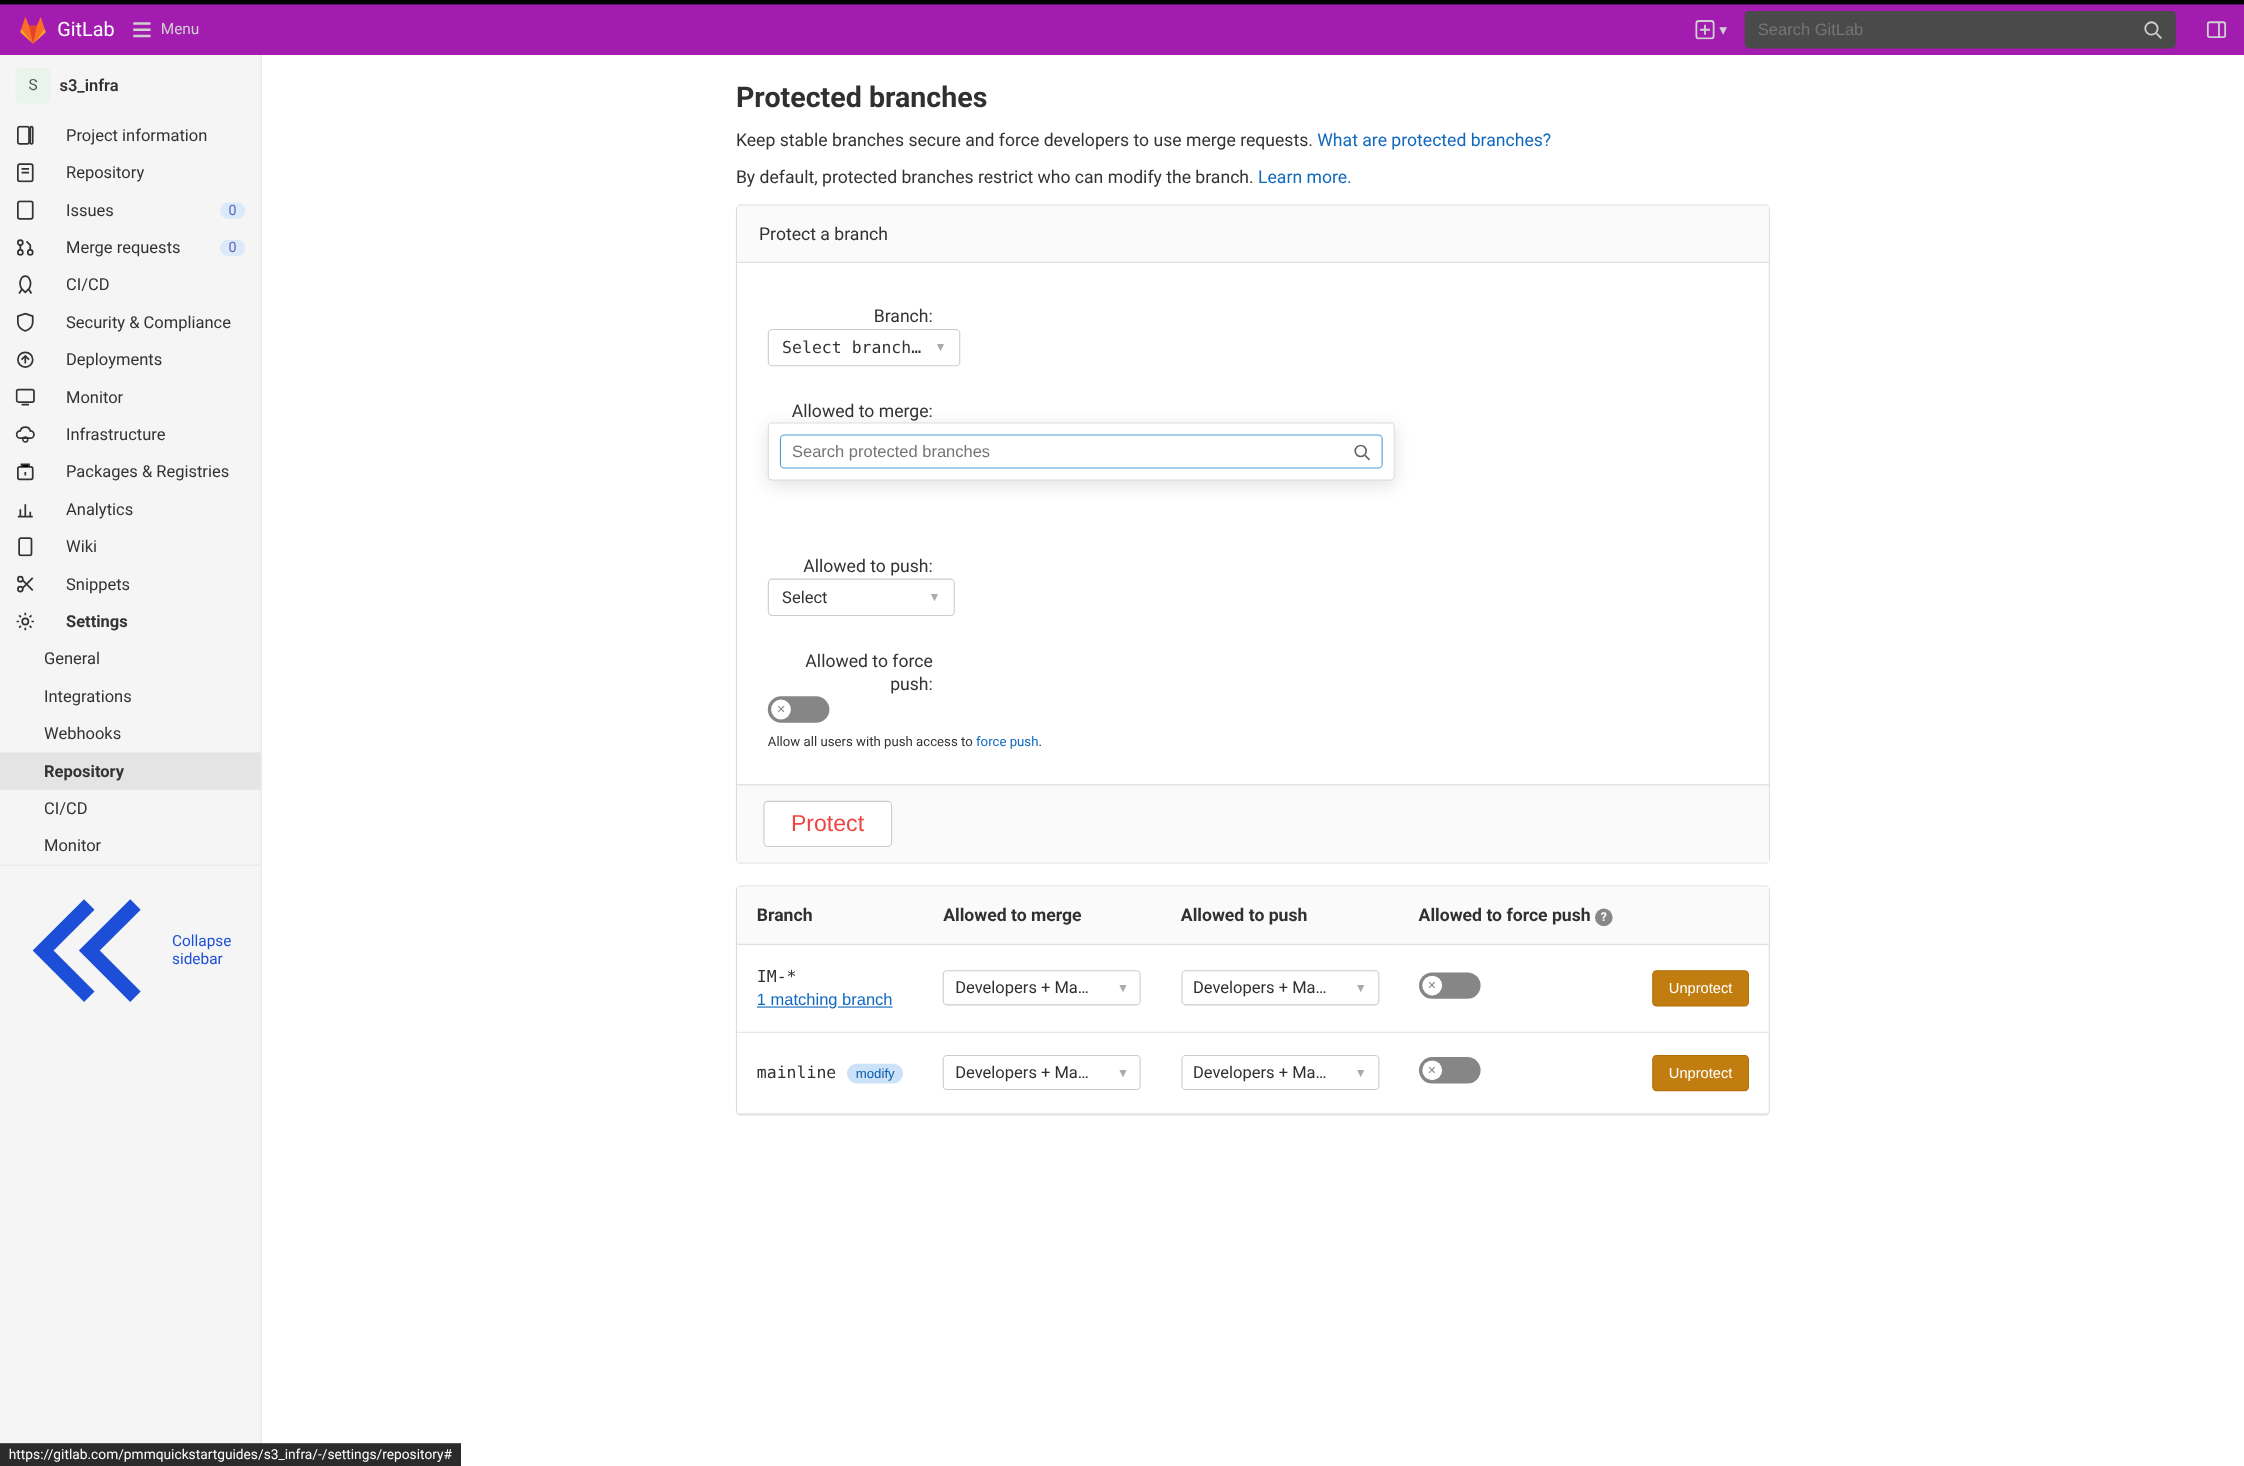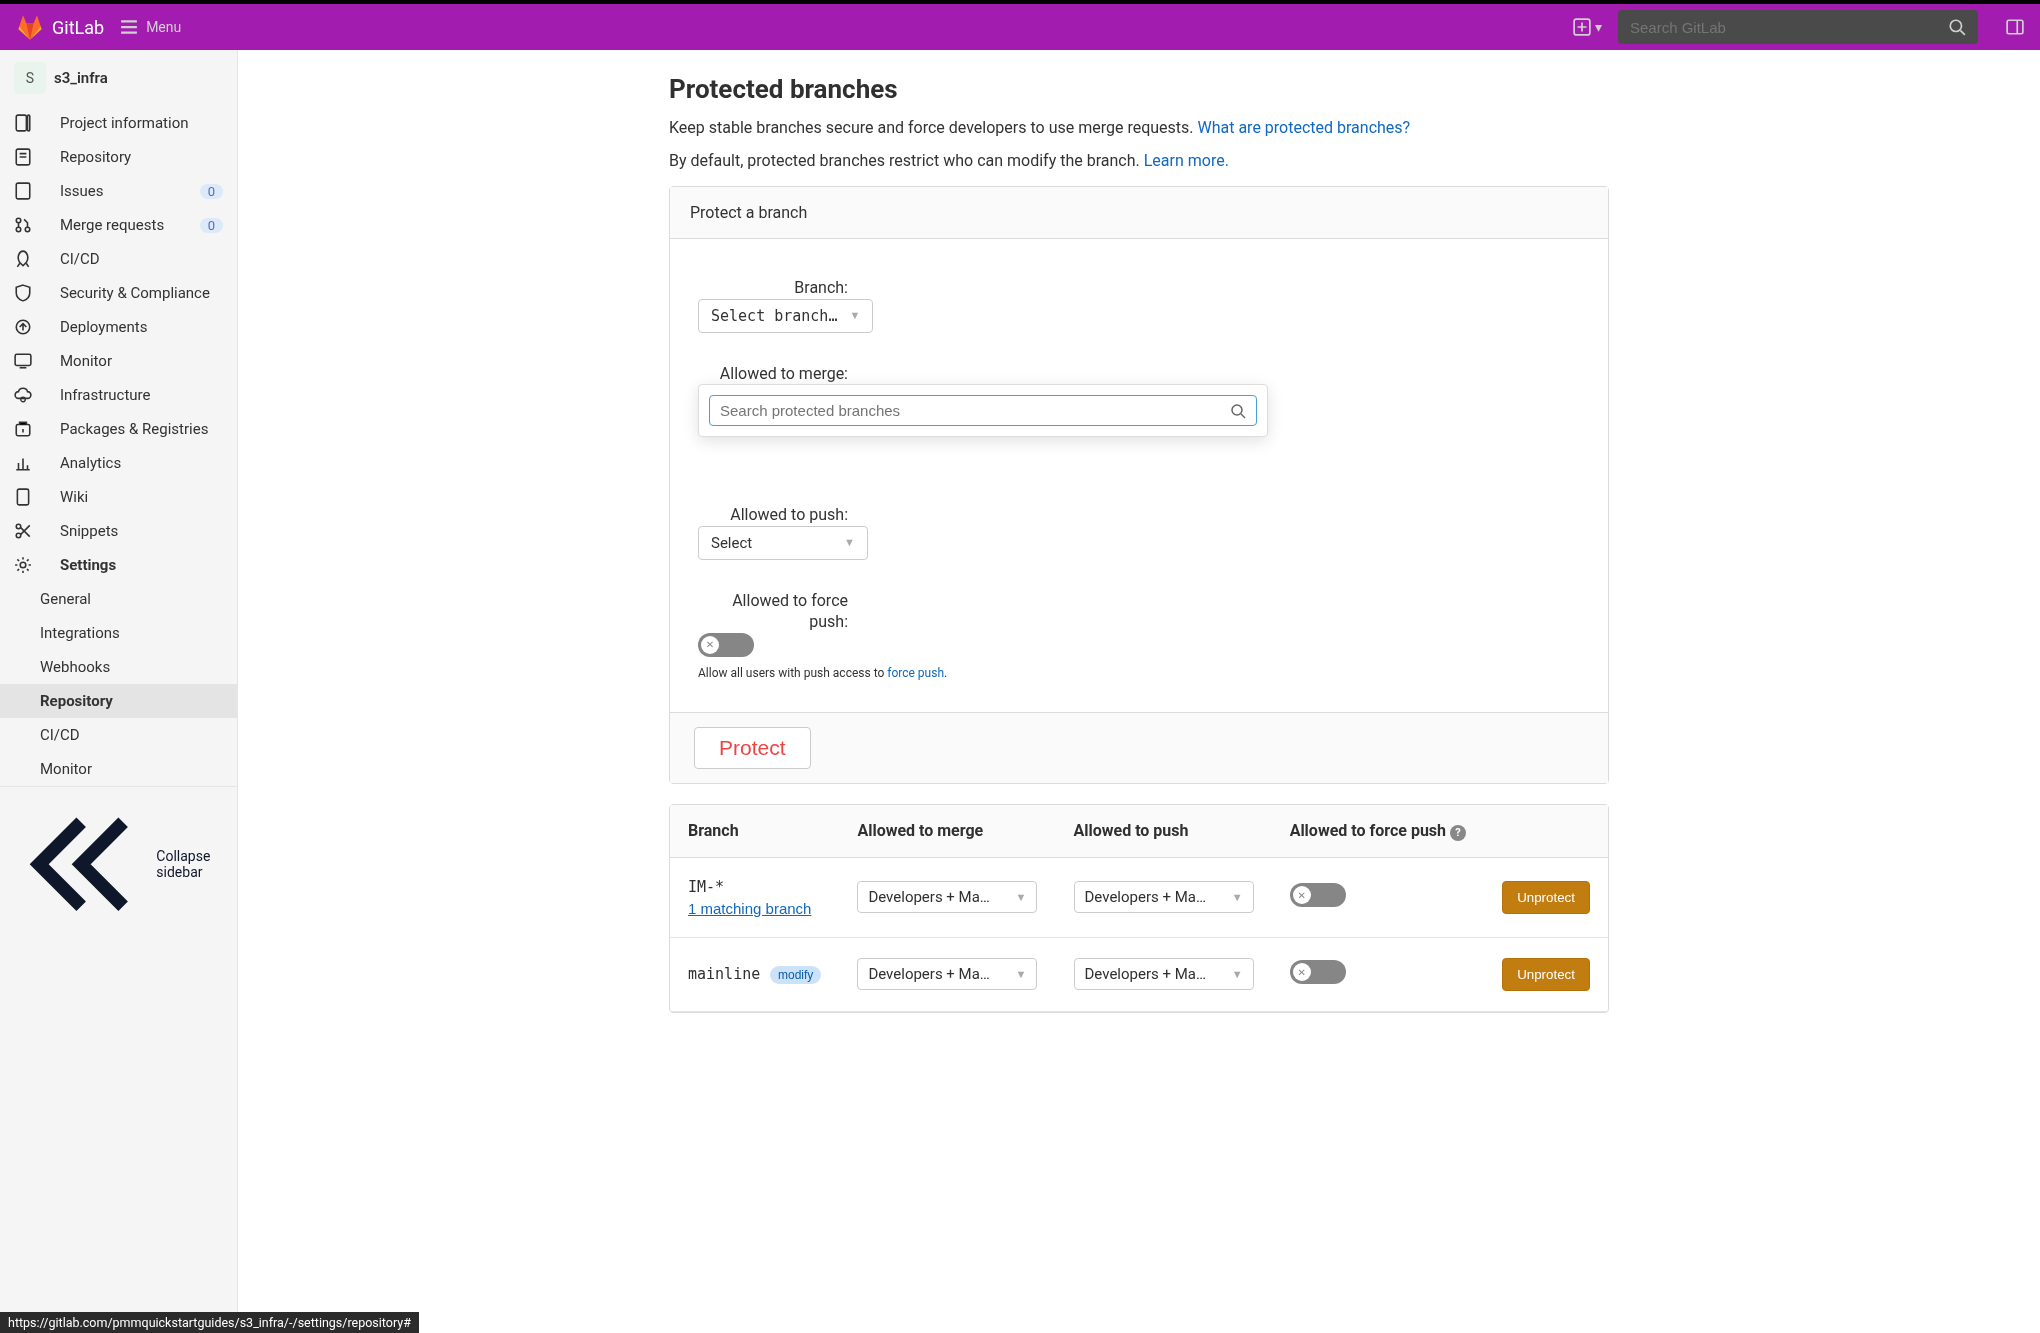--- a/index.html
+++ b/index.html
@@ -5,39 +5,39 @@
 * { box-sizing: border-box; margin: 0; padding: 0; }
 body { font-family: -apple-system, BlinkMacSystemFont, "Segoe UI", Roboto, sans-serif; background: #fff; color: #303030; font-size: 14px; }
 
 
 .topnav { height: 50px; background: #a21caf; border-top: 4px solid #000; display: flex; align-items: center; padding: 0 16px; gap: 16px; }
 .topnav .logo { display: flex; align-items: center; gap: 8px; color: #fff; font-size: 18px; }
 .topnav .logo svg { width: 28px; height: 28px; }
 .topnav .menu-btn { display: flex; align-items: center; gap: 8px; color: #d0d0d0; cursor: pointer; }
 .topnav .spacer { flex: 1; }
 .topnav .plus-dd { display:flex; align-items:center; gap:4px; color:#d0d0d0; }
-.topnav .search { width: 360px; height: 34px; background: #4a4a4a; border-radius: 4px; display:flex; align-items:center; padding:0 12px; color:#aaa; }
+.topnav .search { width: 392px; height: 34px; background: #4a4a4a; border-radius: 4px; display:flex; align-items:center; padding:0 12px; color:#aaa; }
 .topnav .search input { flex:1; background:none; border:none; color:#ddd; outline:none; font-size:15px; }
 .topnav .ico { width:18px; height:18px; color:#d0d0d0; }
 
 
 .page { display:flex; height: calc(100vh - 50px); }
 .sidebar { width: 238px; background:#f5f5f5; border-right:1px solid #e5e5e5; position:relative; overflow-y:auto; }
 .sidebar::-webkit-scrollbar { width:10px; }
 .sidebar::-webkit-scrollbar-thumb { background:#bbb; border-radius:5px; }
 .sb-proj { display:flex; align-items:center; gap:8px; padding:12px 14px; }
 .sb-badge { width:32px; height:32px; border-radius:4px; background:#e9f4ec; color:#555; display:flex; align-items:center; justify-content:center; font-weight:400; }
 .sb-proj .name { font-weight:600; font-size:15px; }
 .sb-item { display:flex; align-items:center; gap:28px; padding:8px 14px; color:#333; cursor:pointer; font-size:15px; }
 .sb-item.bold { font-weight:700; }
 .sb-item .ico { width:18px; height:18px; flex:0 0 18px; }
 .sb-item .count { margin-left:auto; background:#dbe9f9; color:#5b6bbf; border-radius:12px; padding:0 8px; font-size:13px; }
 .sb-sub { padding-left:40px; font-size:15px; padding-top:8px; padding-bottom:8px; color:#333; cursor:pointer; }
 .sb-sub.active { background:#e4e4e4; font-weight:700; }
-.sb-collapse { display:flex; align-items:center; gap:8px; padding:10px 14px; color:#0f172a; border-top:1px solid #e5e5e5; position:sticky; bottom:0; background:#f5f5f5; }
+.sb-collapse { display:flex; align-items:center; gap:8px; padding:10px 14px; color:#1d4ed8; border-top:1px solid #e5e5e5; position:sticky; bottom:0; background:#f5f5f5; }
 
 .main { flex:1; overflow-y:auto; padding:24px 0 0 0; }
 .mainc { max-width: 980px; margin:0 auto; padding:0 20px 40px 20px; }
 h1 { font-size:26px; font-weight:700; margin-bottom:14px; }
 .desc { font-size:16px; margin-bottom:14px; color:#333; }
 .desc a, .link { color:#1068bf; text-decoration:none; }
 
 .panel { border:1px solid #dbdbdb; border-radius:4px; margin-top:16px; }
 .panel-hd { background:#fafafa; padding:16px 20px; border-bottom:1px solid #dbdbdb; font-size:16px; color:#333; }
 .panel-bd { padding:20px 28px; }

